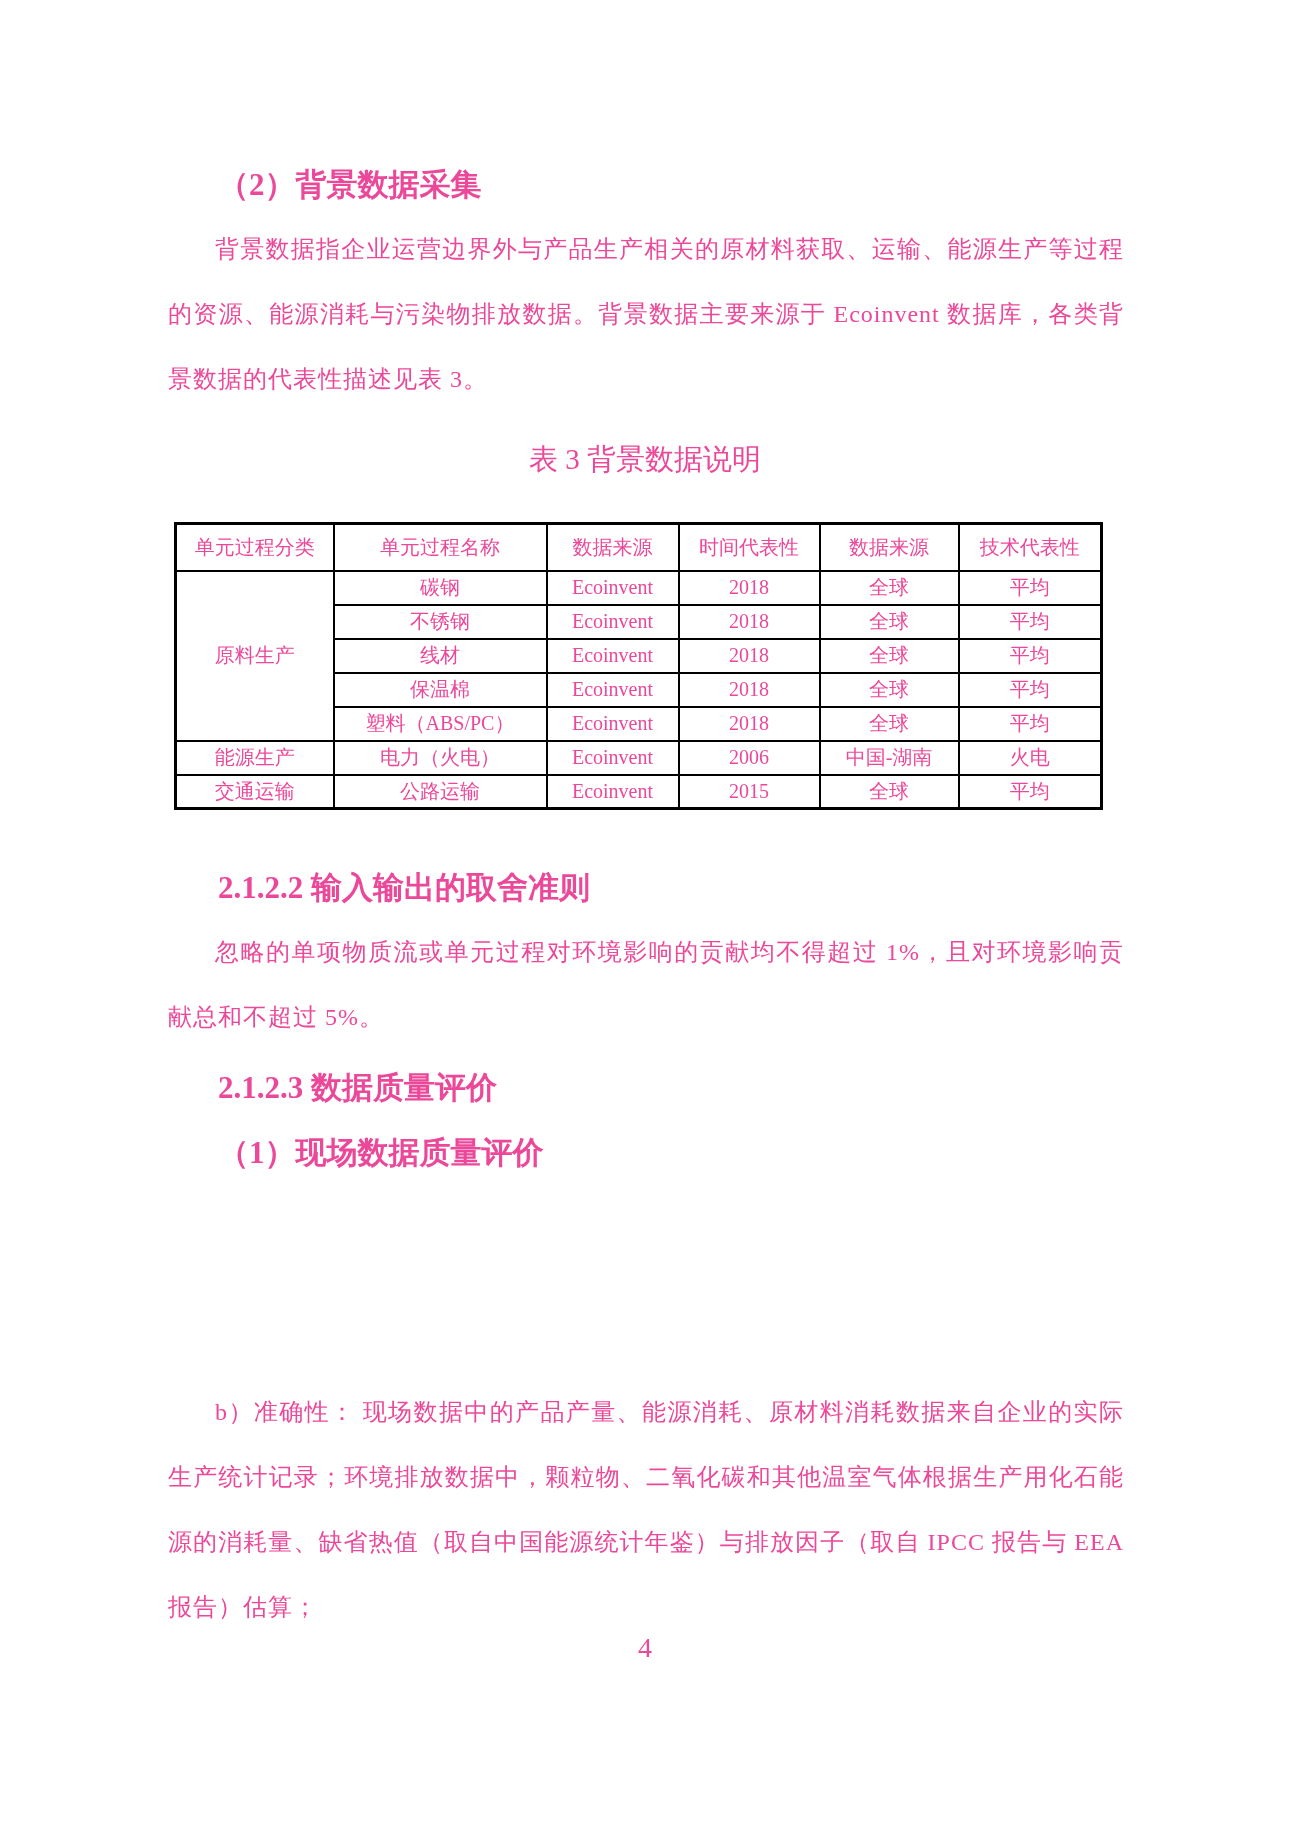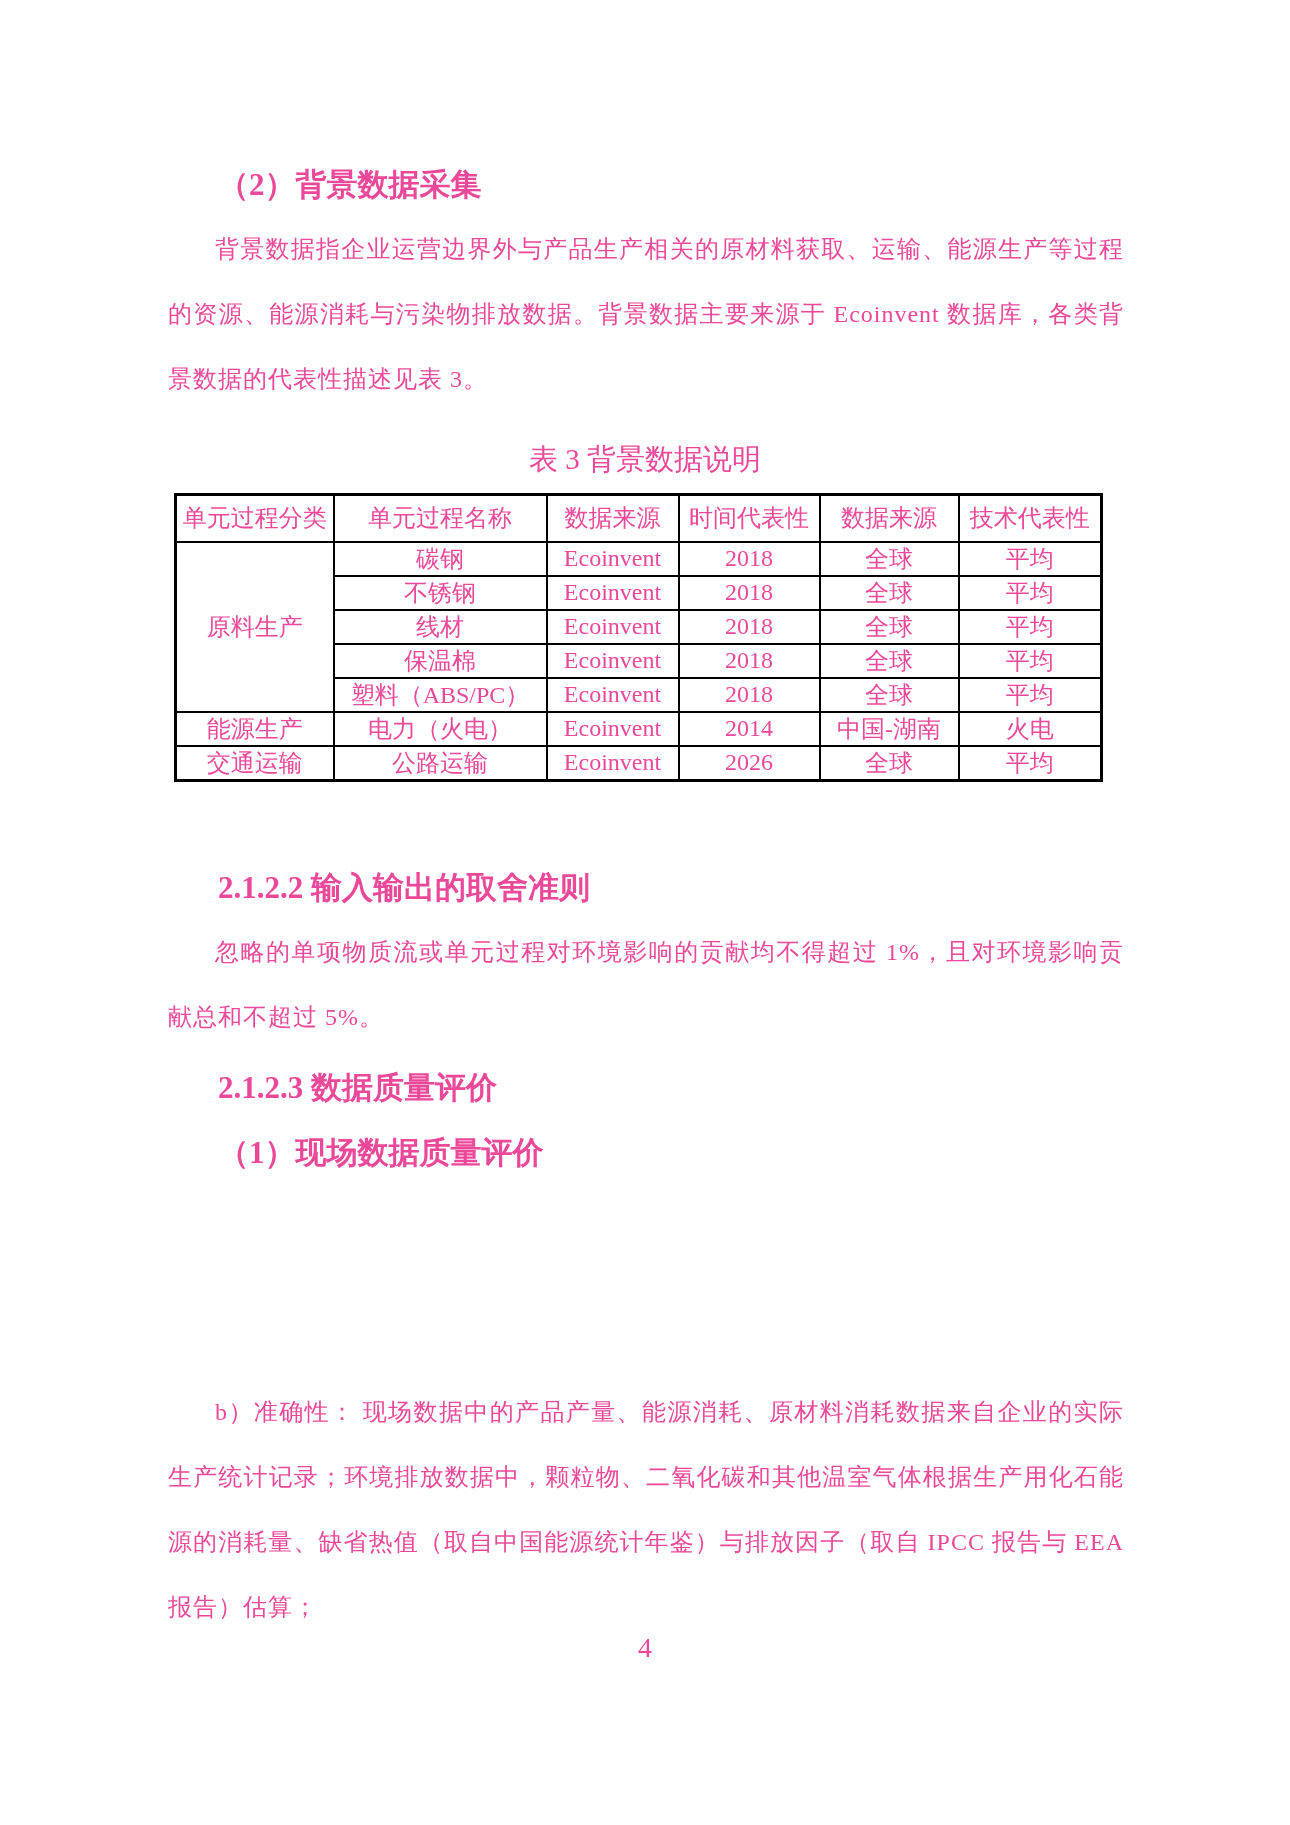--- a/index.html
+++ b/index.html
@@ -27,26 +27,26 @@
     padding-left:50px;
     font-family:"Liberation Serif","DejaVu Serif",serif;
   }
   .caption{
     left:0;width:1290px;
     text-align:center;
     font-size:29px;line-height:65px;
   }
   table.data{
     position:absolute;
-    left:174px;top:493px;
+    left:174px;top:522px;
     width:926px;
     border-collapse:collapse;
     border:3px solid #000;
     table-layout:fixed;
-    font-size:24px;
+    font-size:20px;
   }
   table.data th, table.data td{
     border:2px solid #000;
     text-align:center;
     vertical-align:middle;
     font-weight:normal;
     padding:0;
     overflow:hidden;
     white-space:nowrap;
   }
@@ -122,29 +122,29 @@
         <td>塑料（ABS/PC）</td>
         <td>Ecoinvent</td>
         <td>2018</td>
         <td>全球</td>
         <td>平均</td>
       </tr>
       <tr class="row">
         <td>能源生产</td>
         <td>电力（火电）</td>
         <td>Ecoinvent</td>
-        <td>2014</td>
+        <td>2006</td>
         <td>中国-湖南</td>
         <td>火电</td>
       </tr>
       <tr class="row">
         <td>交通运输</td>
         <td>公路运输</td>
         <td>Ecoinvent</td>
-        <td>2026</td>
+        <td>2015</td>
         <td>全球</td>
         <td>平均</td>
       </tr>
     </tbody>
   </table>
 
   <div class="abs heading" style="top:855px;">2.1.2.2 输入输出的取舍准则</div>
 
   <div class="abs body-text indent" style="top:920px;">忽略的单项物质流或单元过程对环境影响的贡献均不得超过 1%，且对环境影响贡献总和不超过 5%。</div>
 

